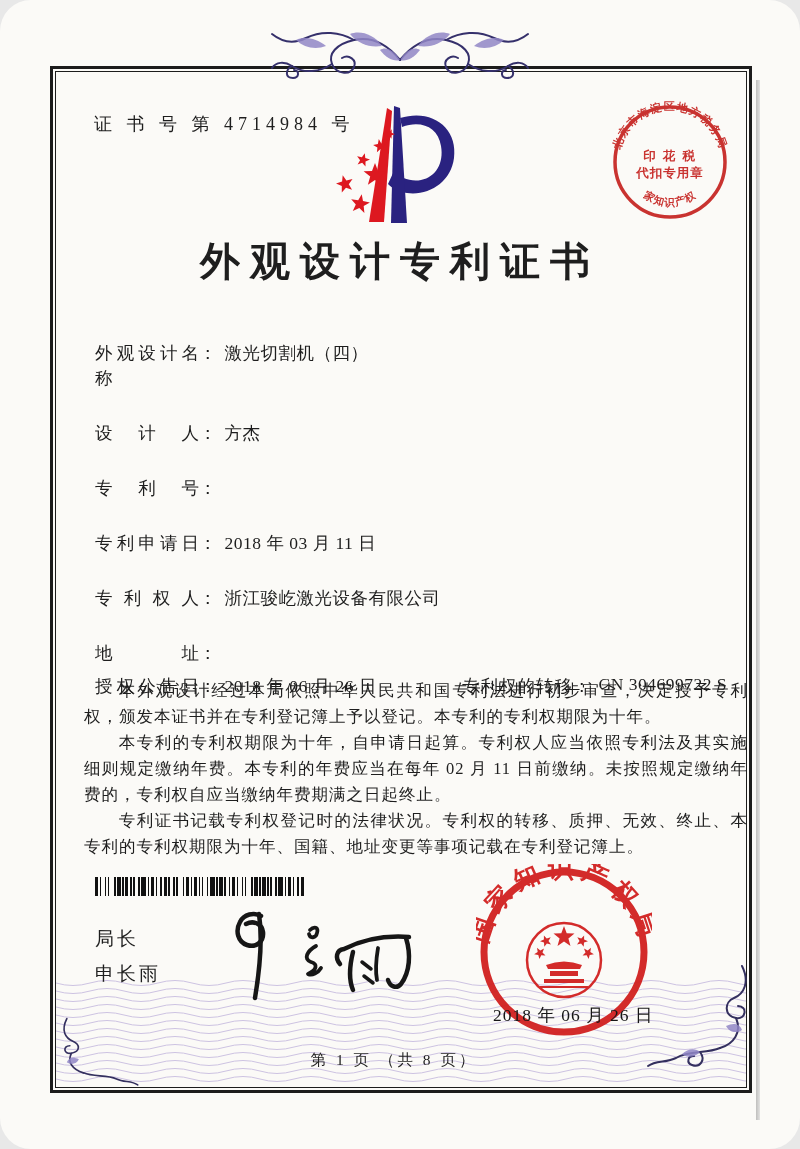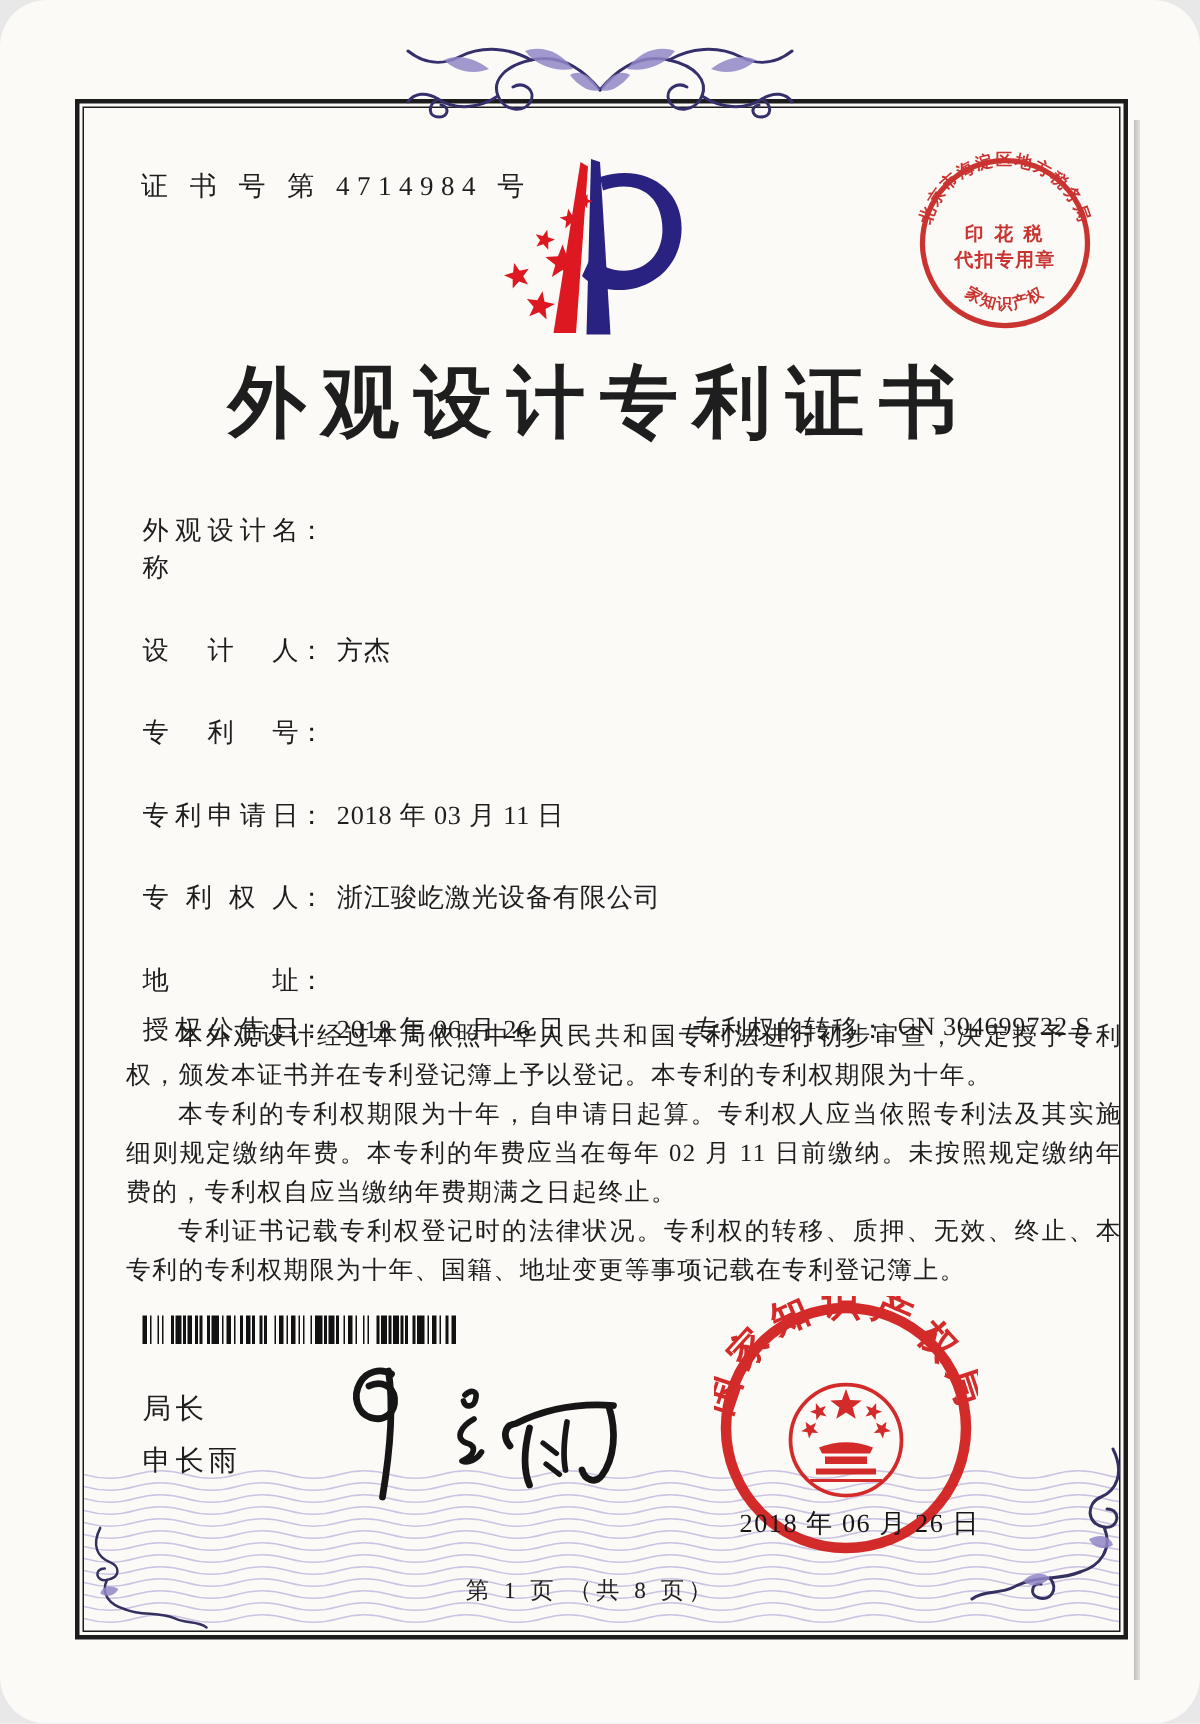--- a/index.html
+++ b/index.html
@@ -14,21 +14,21 @@
   .ornament-top{position:absolute;left:266px;top:20px;z-index:2;}
   .corner{position:absolute;z-index:2;}
   .corner-right{left:646px;top:964px;}
   .corner-left{left:52px;top:1002px;transform:scale(-1,1);}
   .waves{position:absolute;left:56px;top:978px;z-index:0;}
   
   .cert-no{position:absolute;left:94px;top:112px;font-size:18px;letter-spacing:5px;z-index:2;}
   .logo{position:absolute;left:328px;top:94px;z-index:2;}
   .tax-stamp{position:absolute;left:608px;top:100px;z-index:2;opacity:.92;}
   .title{position:absolute;left:2px;top:234px;width:796px;text-align:center;
-         font-size:52px;font-weight:bold;letter-spacing:10px;z-index:2;}
+         font-size:40px;font-weight:bold;letter-spacing:10px;z-index:2;}
   
   .fields{position:absolute;left:95px;top:341px;width:652px;font-size:17.5px;z-index:2;}
   .frow{display:flex;margin-bottom:30px;line-height:25px;}
   .flabel{width:104px;flex:none;text-align:justify;text-align-last:justify;}
   .fcolon{flex:none;padding-right:8px;}
   .fvalue{letter-spacing:.5px;}
   .frow-addr{margin-bottom:8px;}
   .grant-row{display:flex;align-items:center;}
   .grant-left{display:flex;}
   .grant-right{display:flex;margin-left:auto;padding-right:20px;}
@@ -140,20 +140,21 @@
     <text x="62" y="60" text-anchor="middle" font-size="12.5" fill="#c52320" font-weight="bold" letter-spacing="2">印 花 税</text>
     <text x="62" y="77" text-anchor="middle" font-size="12.5" fill="#c52320" font-weight="bold" letter-spacing="1">代扣专用章</text>
   </svg>
 
   <div class="title">外观设计专利证书</div>
 
   <div class="fields">
     <div class="frow">
       <span class="flabel">外观设计名称</span>
       <span class="fcolon">：</span>
+      <span class="fvalue">激光切割机（四）</span>
     </div>
     <div class="frow">
       <span class="flabel">设计人</span>
       <span class="fcolon">：</span>
       <span class="fvalue">方杰</span>
     </div>
     <div class="frow">
       <span class="flabel">专利号</span>
       <span class="fcolon">：</span>
     </div>

